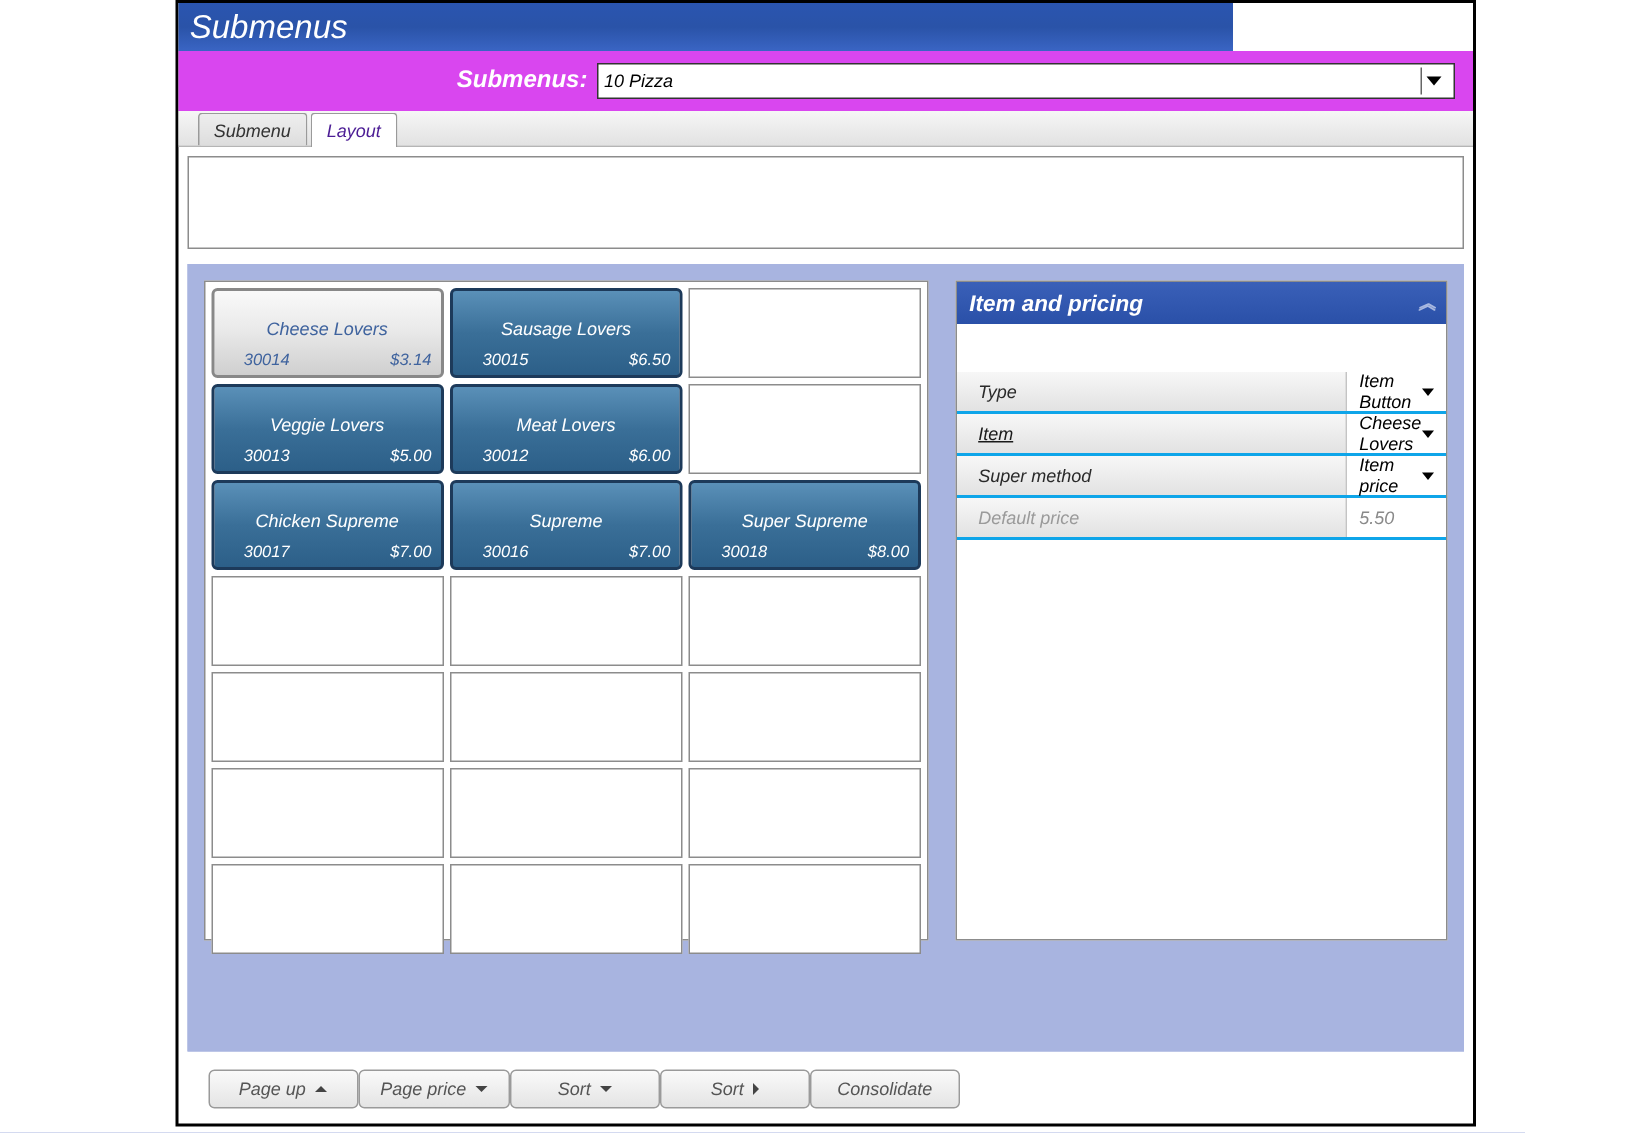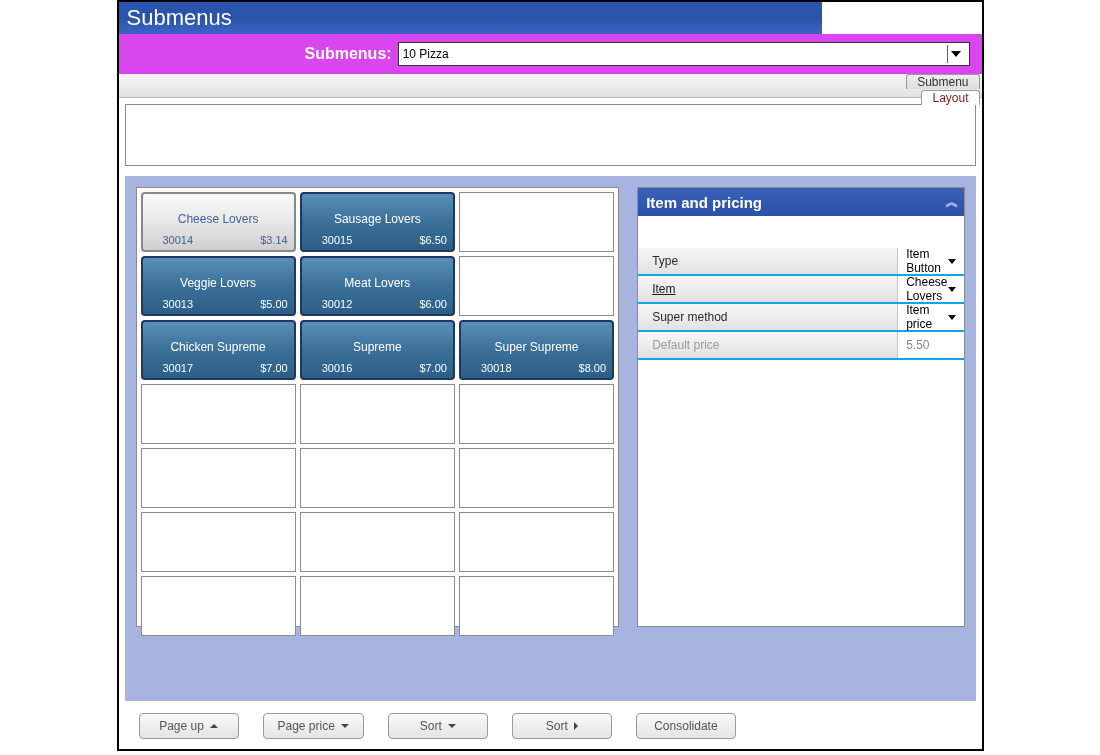--- a/index.html
+++ b/index.html
@@ -7,20 +7,21 @@
   body { background:#fff; }
 
   .app {
     border:2px solid #000;
     width:867px;
     height:751px;
     margin:0 auto;
     position:relative;
     display:flex;
     flex-direction:column;
+    font-style:italic;
   }
 
   
   .titlebar {
     height:32px;
     background:linear-gradient(to bottom,#2a55b0 0%, #2a53a8 50%, #3a65c4 100%);
     color:#fff;
     display:flex;
     align-items:center;
     padding:0 8px;
@@ -84,39 +85,38 @@
     width:0;height:0;border-left:4px solid transparent;border-right:4px solid transparent;border-top:5px solid #000;
   }
 
   
   .tabstrip {
     height:24px;
     background:linear-gradient(to bottom,#f6f6f6,#e2e2e2);
     border-bottom:1px solid #b5b5b5;
     display:flex;
     align-items:flex-end;
-    padding-left:0;
-    flex-direction:column;
+    padding-left:13px;
   }
   .tab {
     height:22px;
     padding:0 10px;
     display:flex;align-items:center;
     border:1px solid #9a9a9a;
     border-bottom:none;
     background:linear-gradient(to bottom,#eee,#ddd);
     border-top-left-radius:3px;
     border-top-right-radius:3px;
     margin-right:2px;
     cursor:pointer;
     color:#333;
   }
   .tab.active {
     background:#fff;
-    color:#7f1d1d;
+    color:#4c1d95;
     position:relative;
     top:1px;
     height:23px;
   }
 
   
   .body-area {
     flex:1;
     padding:6px;
     display:flex;
@@ -221,21 +221,20 @@
     display:flex;align-items:center;justify-content:space-between;
     padding:0 8px;
     background:#fff;
   }
   .prop-value.disabled { color:#8a8a8a; }
 
   
   .footer {
     padding:6px 20px 10px 20px;
     display:flex;
-    gap:24px;
   }
   .fbtn {
     height:26px;
     min-width:100px;
     padding:0 14px;
     border:1px solid #9a9a9a;
     border-radius:4px;
     background:linear-gradient(to bottom,#fafafa,#e4e4e4);
     display:flex;align-items:center;justify-content:center;
     gap:6px;

